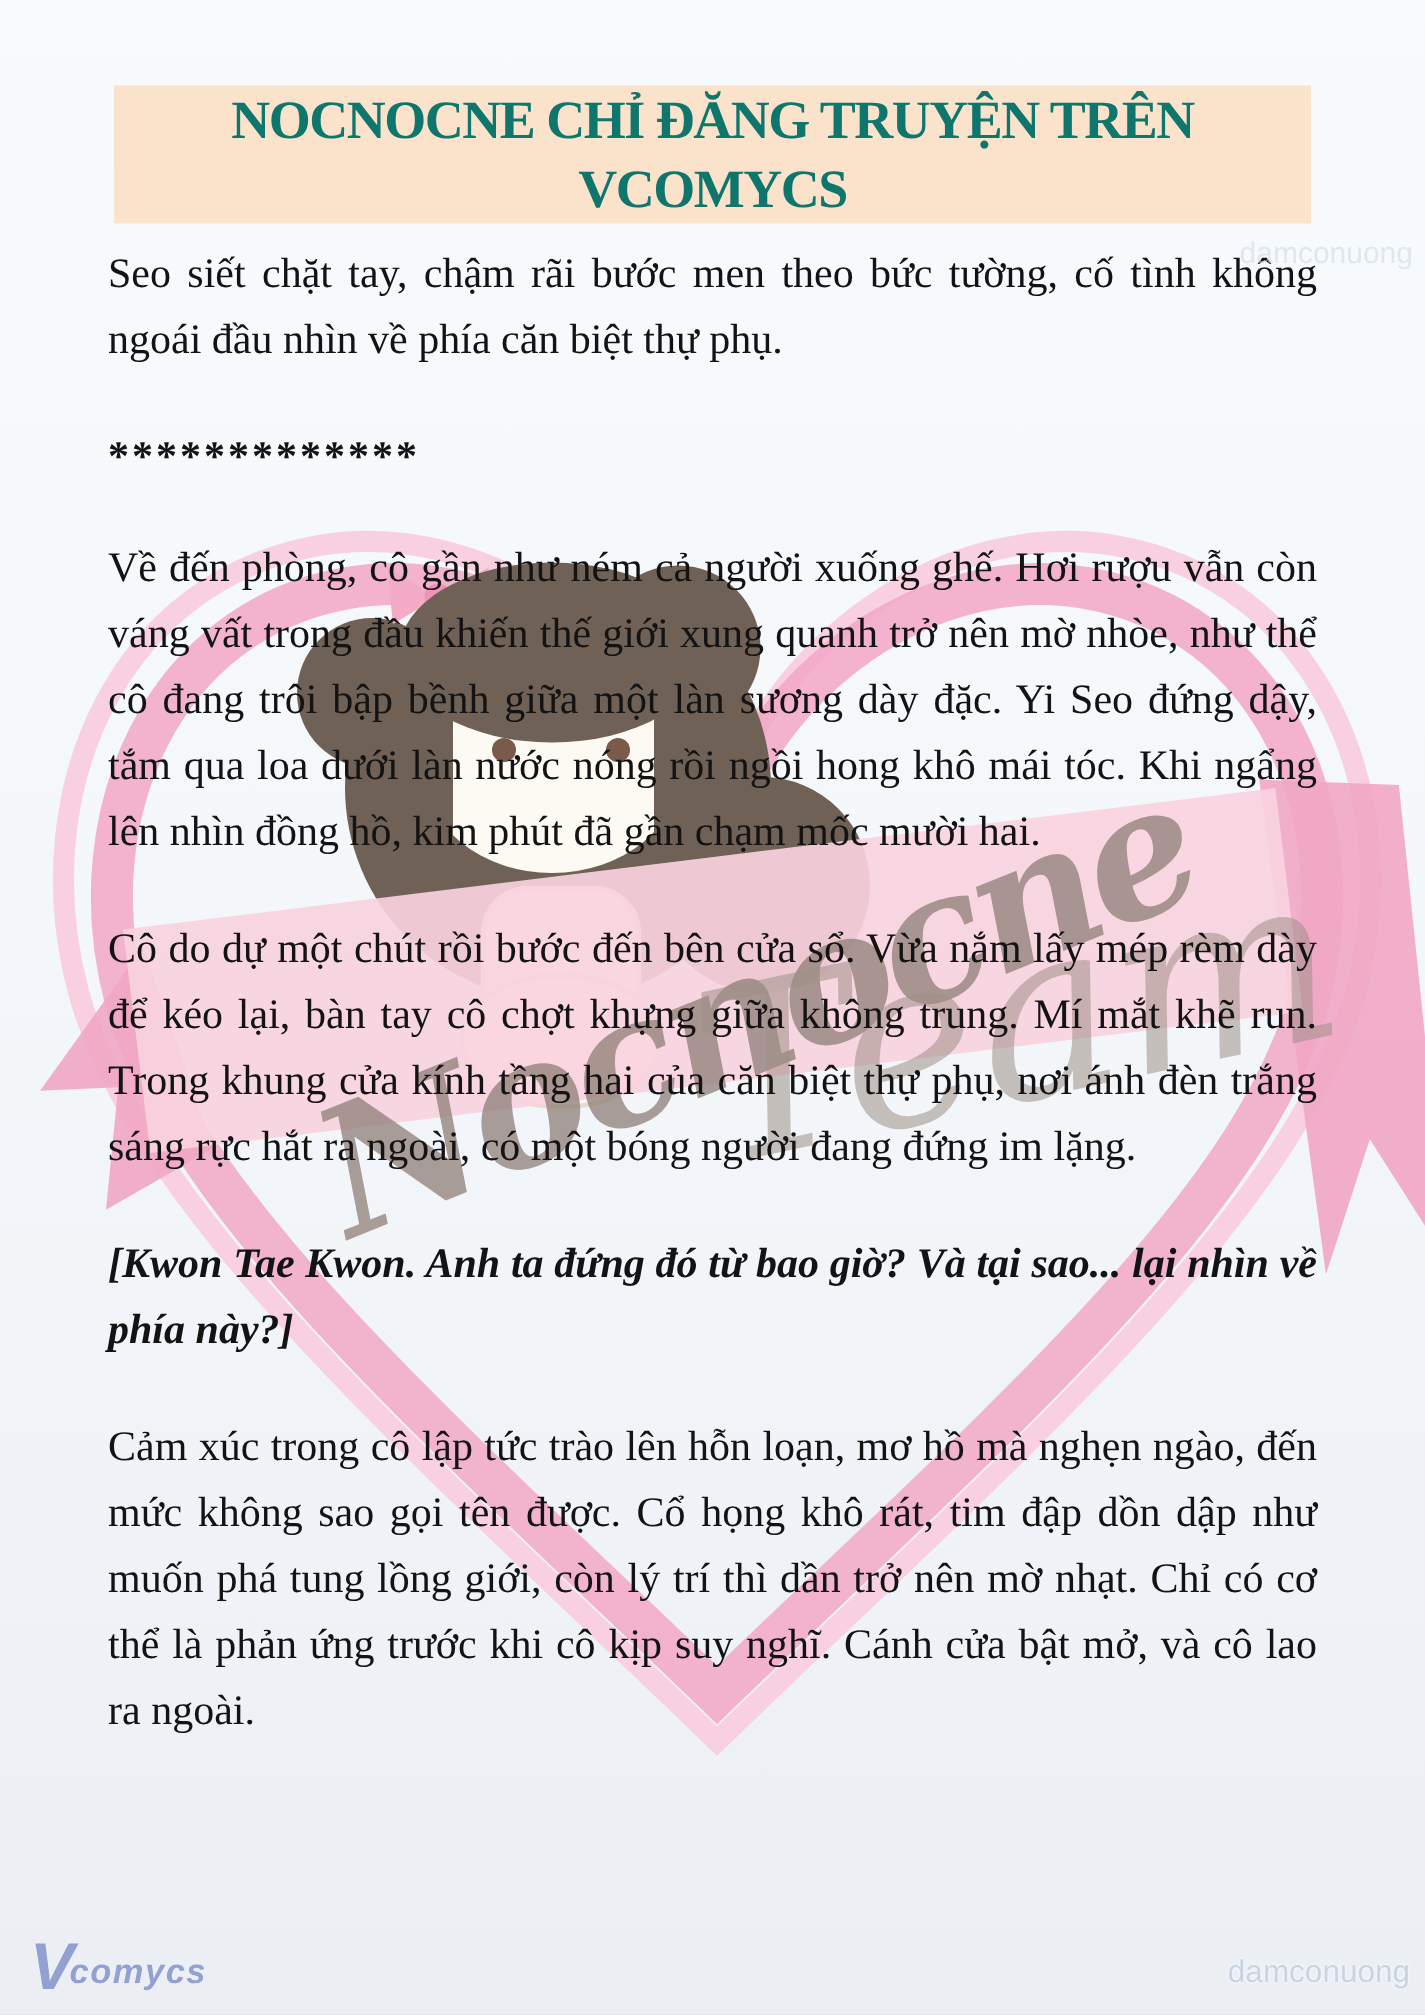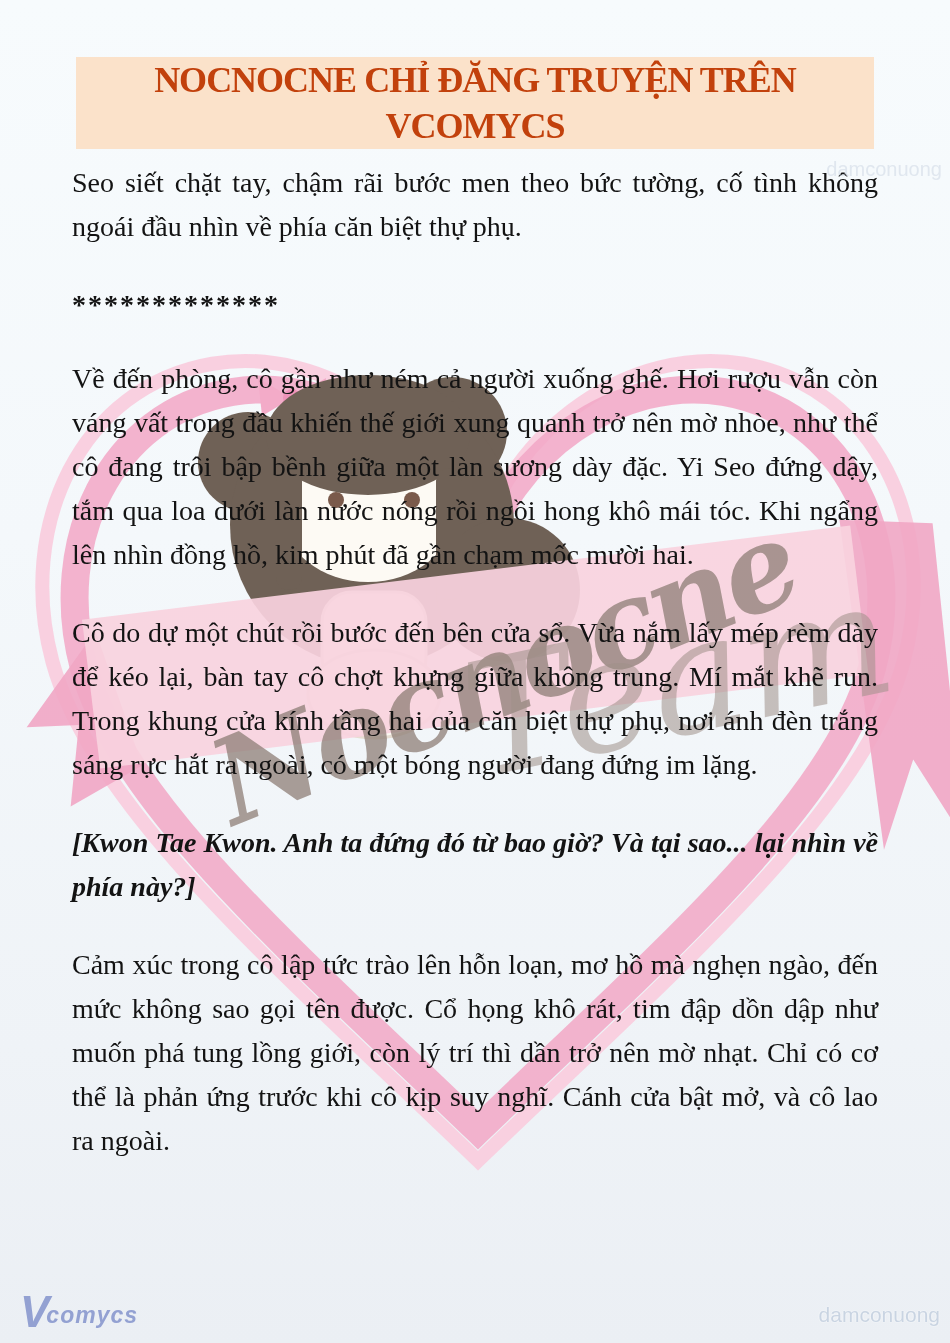--- a/index.html
+++ b/index.html
@@ -28,21 +28,21 @@
     font-size:158px;font-style:italic;font-weight:normal;
     color:rgba(158,144,136,0.55);
     transform:rotate(-12deg);
     transform-origin:0 50%;
     font-family:"DejaVu Serif", serif;
   }
   
   .content{position:relative;z-index:2;padding:57px 72px 0 72px;}
   .header-banner{
     background:#fbe2ca;
-    color:#c2410c;
+    color:#0f766e;
     text-align:center;
     font-weight:bold;
     font-size:36px;
     line-height:46px;
     letter-spacing:-1px;
     margin:0 4px 12px 4px;
     font-family:"Liberation Serif", serif;
   }
   .content p{
     margin:0 0 34px 0;

